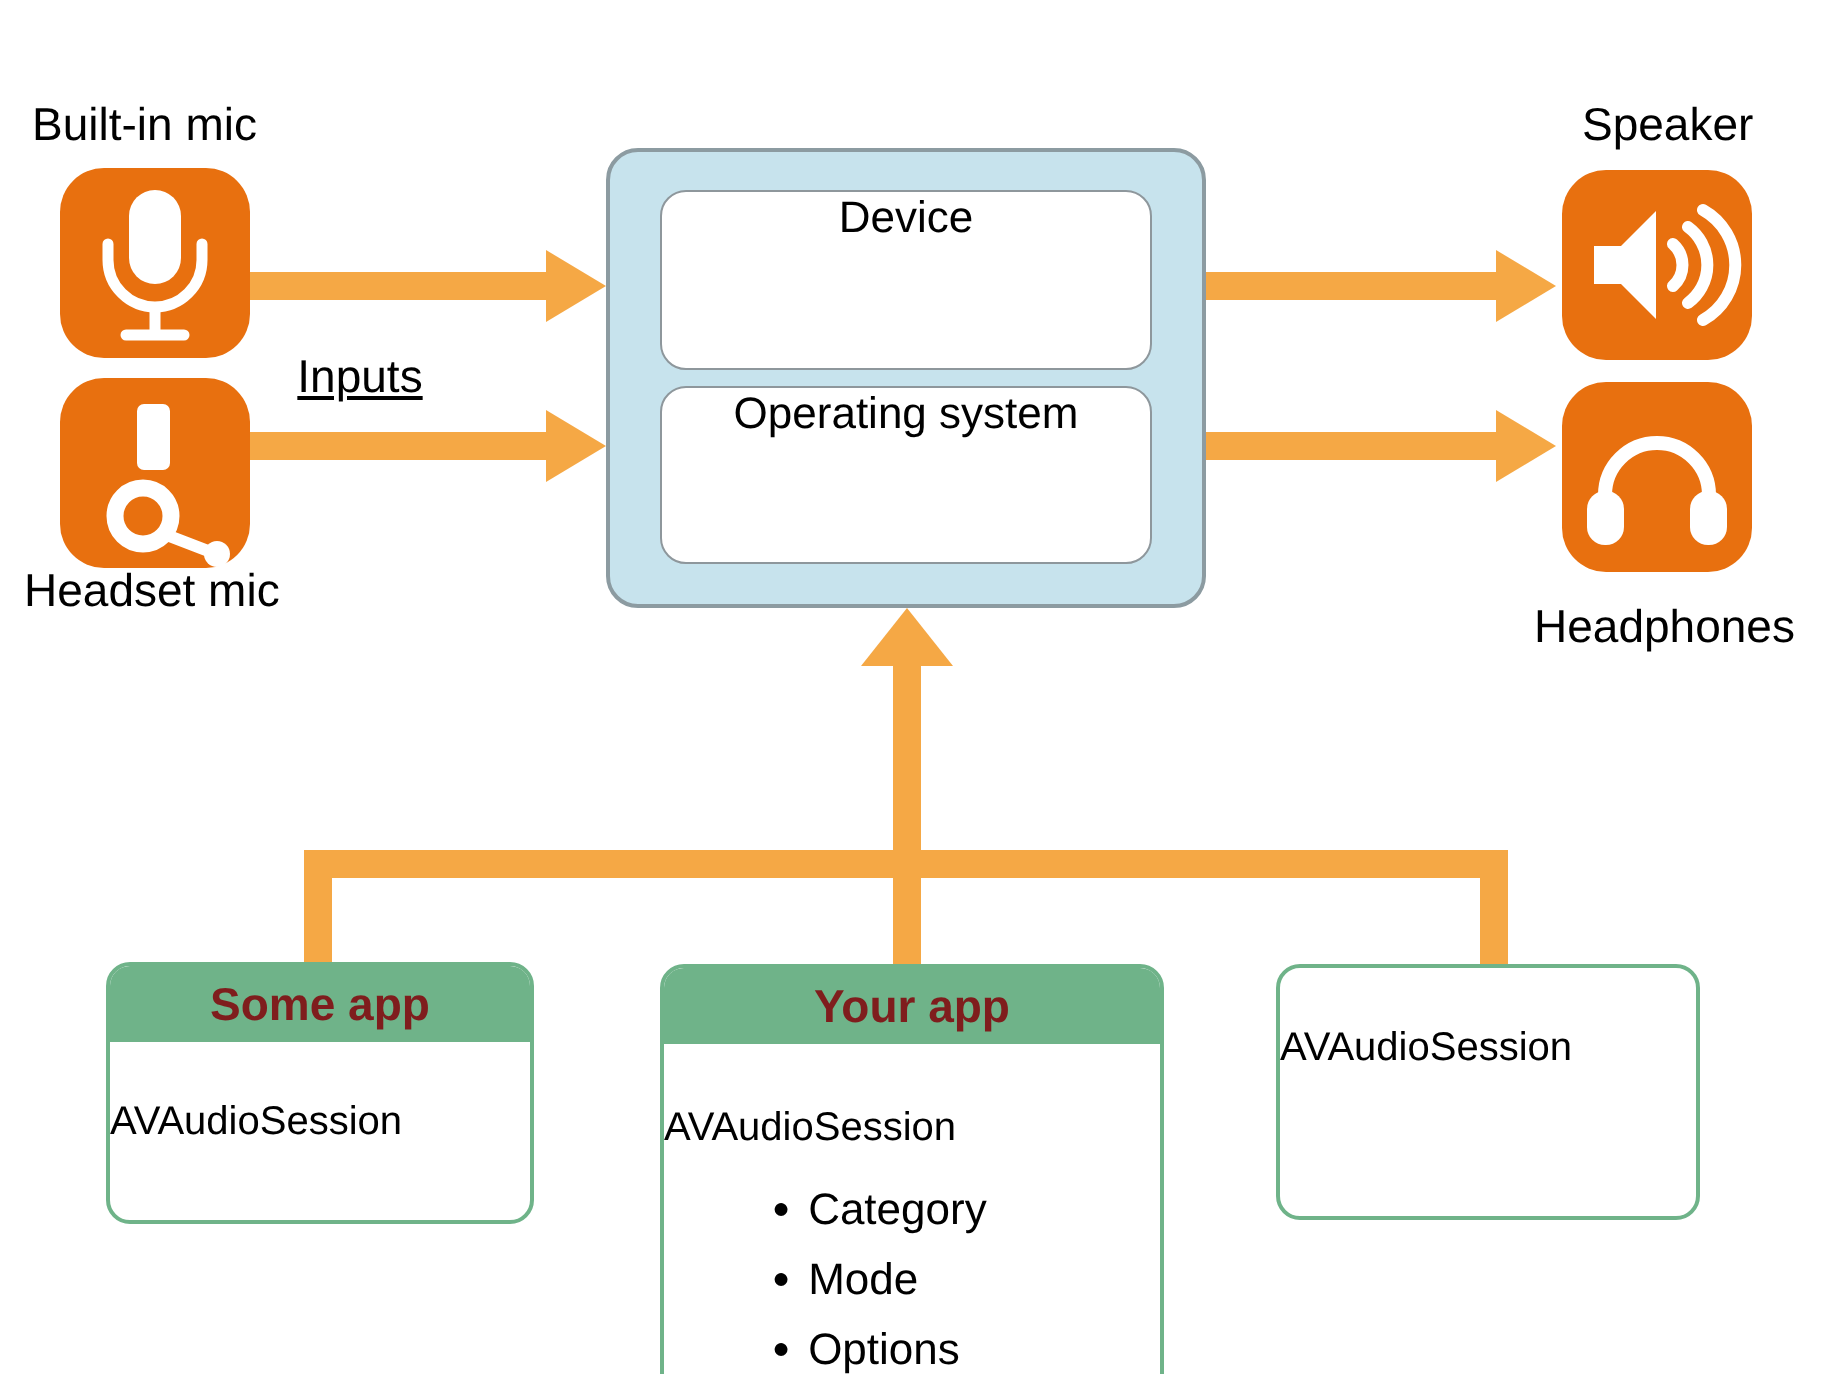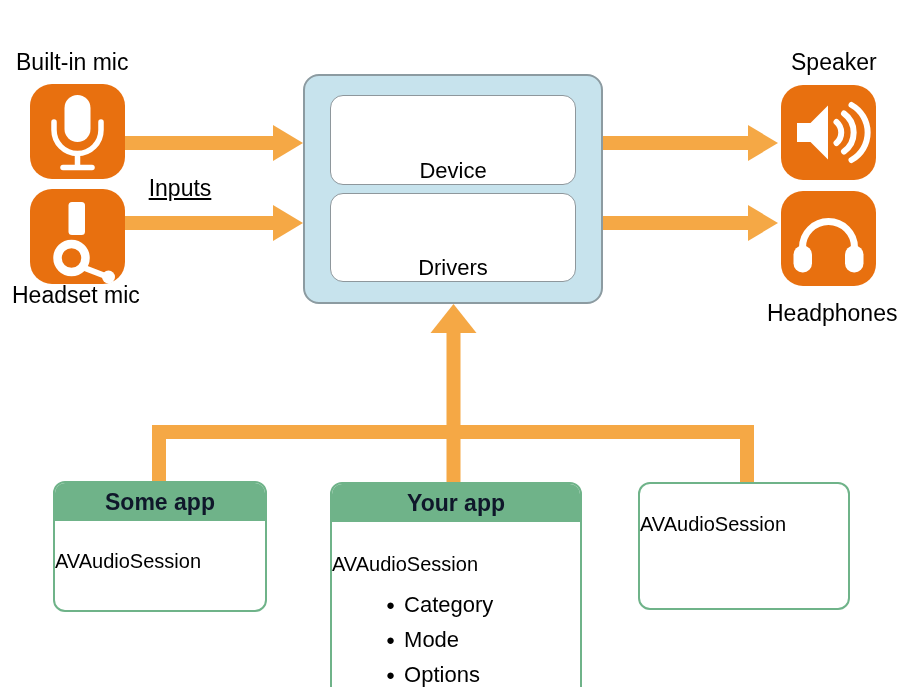--- a/index.html
+++ b/index.html
@@ -19,32 +19,32 @@
 
   
   .panel{
     position:absolute;left:303px;top:34px;width:300px;height:230px;
     box-sizing:border-box;background:var(--panel-blue-fill,#C7E3ED);
     border:2px solid var(--panel-blue-border,#8C9BA1);border-radius:16px;
     display:flex;flex-direction:column;padding:19px 25px 20px;gap:8px;z-index:2;
   }
   .layer{
     flex:1;background:#fff;border:1.5px solid var(--layer-box-border,#8E979C);
-    border-radius:13px;display:flex;align-items:flex-end;justify-content:center;
+    border-radius:13px;display:flex;align-items:flex-start;justify-content:center;
     font-size:22px;
   }
 
   
   .app{
     position:absolute;box-sizing:border-box;background:#fff;
     border:2px solid var(--app-green,#6FB389);border-radius:12px;
     overflow:hidden;z-index:2;
   }
   .app-header{
-    height:38px;background:var(--app-green,#6FB389);color:#0f172a;
+    height:38px;background:var(--app-green,#6FB389);color:#7f1d1d;
     font-weight:bold;font-size:23px;display:flex;align-items:center;justify-content:center;
   }
   .app-class{text-align:left;font-size:20px;line-height:27px;margin-top:27px;}
   .app-your .app-class{margin-top:29px;}
   .bullets{margin:14px 0 0 54px;display:flex;flex-direction:column;gap:10px;}
   .bullet-row{display:flex;align-items:center;gap:9px;font-size:22px;line-height:25px;}
   .bullet-char{font-size:15px;line-height:25px;}
 
   svg{display:block;}
   .overlay{position:absolute;left:0;top:0;z-index:1;pointer-events:none;}
@@ -83,21 +83,21 @@
   <svg class="abs" style="left:125px;top:165px;" width="178" height="36" viewBox="0 0 178 36">
     <rect class="arrow-shape" x="0" y="11" width="150" height="14"></rect>
     <polygon class="arrow-shape" points="148,0 178,18 148,36"></polygon>
   </svg>
 
   <div class="panel">
     <div class="layer">
       <span>Device</span>
     </div>
     <div class="layer">
-      <span>Drivers</span>
+      <span>Operating system</span>
     </div>
   </div>
 
   <div class="lbl" style="left:791px;top:10px;">Speaker</div>
 
   <svg class="abs" style="left:781px;top:45px;" width="95" height="95" viewBox="0 0 95 95">
     <rect class="icon-bg" x="0" y="0" width="95" height="95" rx="22"></rect>
     <path class="glyph-fill" d="M16 38 h13.5 L47 20.5 v54 L29.5 57 H16 Z"></path>
     <path class="glyph-stroke" d="M55.5 37 a14 14 0 0 1 0 21" stroke-width="6" stroke-linecap="round"></path>
     <path class="glyph-stroke" d="M63 28.5 a23.5 23.5 0 0 1 0 38" stroke-width="6" stroke-linecap="round"></path>

